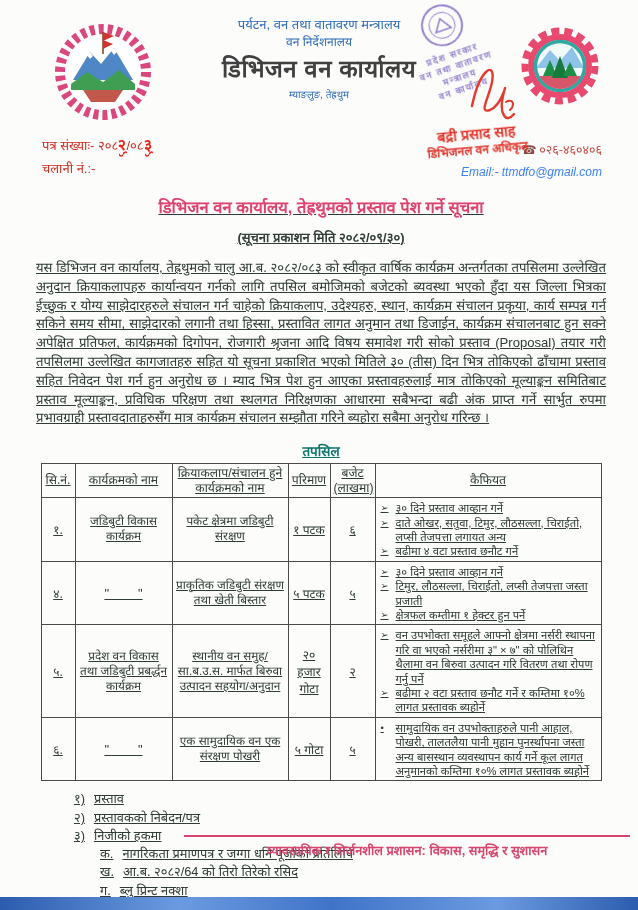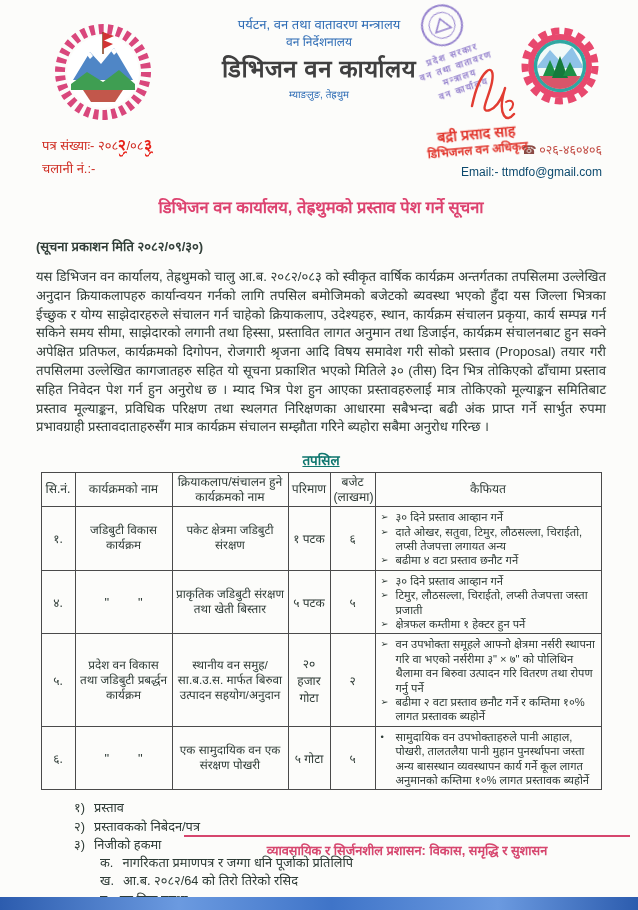--- a/index.html
+++ b/index.html
@@ -26,26 +26,26 @@
           color:#e1352c;text-align:center;filter:blur(.25px);z-index:4;}
   .ostamp .n{font-size:14.5px;font-weight:bold;line-height:17px;}
   .ostamp .t{font-size:12px;font-weight:bold;line-height:15px;}
 
   .ref{position:absolute;left:42px;top:133px;color:#cf2c22;font-size:13px;line-height:23px;z-index:2;}
   .hand{color:#e8231a;font-size:15.5px;font-weight:bold;display:inline-block;transform:rotate(-6deg);
         text-decoration:underline;text-decoration-style:wavy;}
   .contact{position:absolute;right:36px;top:141px;text-align:right;z-index:2;}
   .phone-row{color:#c14a42;font-size:12.5px;}
   .phone-ic{font-size:12px;color:#8a4a44;margin-right:3px;}
-  .email{color:#0c4a6e;font-size:12px;margin-top:7px;}
+  .email{color:#3b82f6;font-size:12px;margin-top:7px;font-style:italic;}
 
   
-  .main{position:absolute;left:36px;right:32px;top:197px;}
+  .main{position:absolute;left:36px;right:32px;top:197px;text-decoration:underline;}
   .title{color:#dd4370;font-weight:bold;font-size:16.5px;text-align:center;line-height:21px;}
-  .subtitle{font-size:13px;font-weight:600;margin-top:19px;color:#33403a;}
+  .subtitle{font-size:13px;font-weight:600;text-align:center;margin-top:10px;color:#33403a;}
   .bodytext{margin-top:13px;font-size:13.1px;line-height:18.8px;text-align:justify;color:#2e3b36;}
   .tap{text-align:center;font-weight:bold;text-decoration:underline;font-size:13.5px;margin-top:14px;color:#0f766e;}
 
   table{border-collapse:collapse;margin:3px auto 0;width:560px;table-layout:fixed;}
   th,td{border:1px solid #4a4a4a;padding:2px 3px;font-size:12px;font-weight:normal;
         vertical-align:middle;color:#2e3b36;overflow:hidden;}
   th{text-align:center;font-size:12.2px;line-height:14.5px;}
   .c-center{text-align:center;}
   .c-prog,.c-act{text-align:center;line-height:15px;font-size:11.8px;}
   .ditto{white-space:pre;font-size:13px;}

